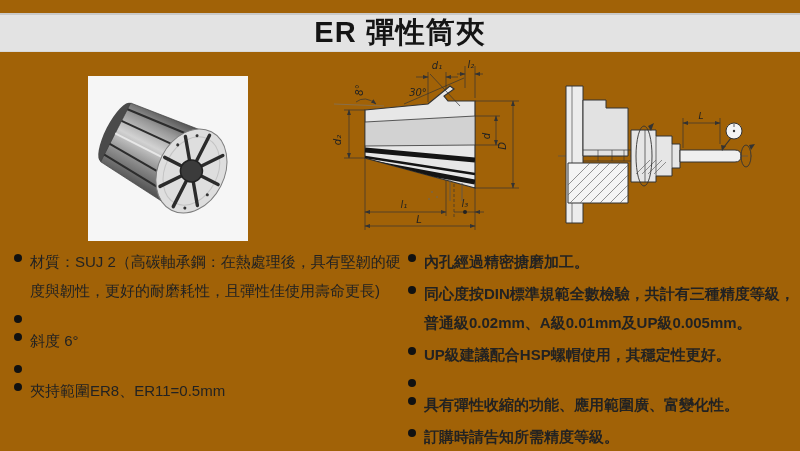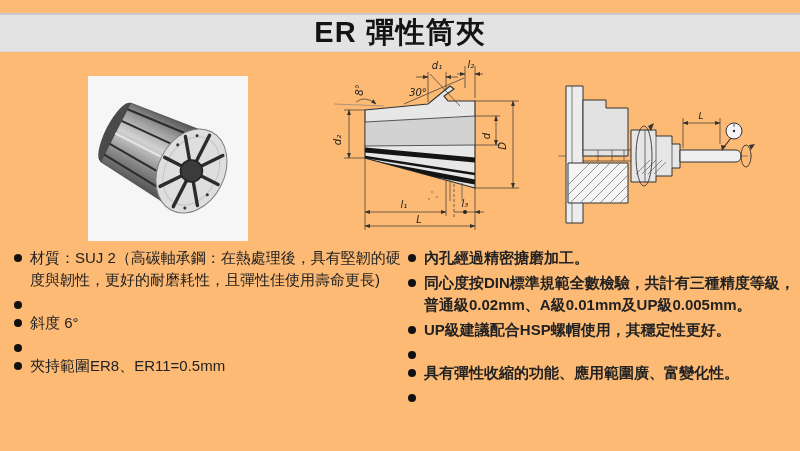--- a/index.html
+++ b/index.html
@@ -1,16 +1,16 @@
 <!DOCTYPE html>
 <html><head>
 <meta charset="utf-8">
 <style>
   html,body{margin:0;padding:0;background:#ffffff;}
-  #page{position:relative;width:800px;height:451px;background:#fdba74;overflow:hidden;
+  #page{position:relative;width:800px;height:451px;background:#a16207;overflow:hidden;
         font-family:"Liberation Sans", sans-serif;color:#1d1d1d;}
 
   
   .title-band{position:absolute;left:0;top:13px;width:800px;height:39px;
               background:#e3e3e3;border-top:2px solid #c9c9c9;border-bottom:1px solid #d8d8d8;
               display:flex;align-items:center;justify-content:center;box-sizing:border-box;}
   .title-band h1{margin:0;font-size:29px;font-weight:bold;color:#141414;letter-spacing:1px;}
 
   
   .fig{position:absolute;}
@@ -20,21 +20,21 @@
 
   svg text.dimlabel{font-family:"DejaVu Sans", sans-serif;font-style:italic;font-size:10px;fill:#222;}
   svg text.dimlabel-sm{font-family:"DejaVu Sans", sans-serif;font-style:italic;font-size:9px;fill:#222;}
 
   
   .spec-col{position:absolute;top:247px;width:388px;}
   #spec-left{left:14px;}
   #spec-right{left:408px;font-weight:bold;}
   .spec-item{display:flex;align-items:flex-start;margin-bottom:3px;}
   .bullet{flex:0 0 auto;width:8px;height:8px;border-radius:50%;background:#111;margin:7px 8px 0 0;}
-  .spec-text{font-size:15px;line-height:22px;color:#222;}
+  .spec-text{font-size:15px;line-height:29px;color:#222;}
 </style>
 </head>
 <body>
 
 <div id="page">
 
   <div class="title-band">
     <h1>ER 彈性筒夾</h1>
   </div>
 
@@ -267,16 +267,17 @@
     </div>
     <div class="spec-item">
       <span class="bullet"></span>
     </div>
     <div class="spec-item">
       <span class="bullet"></span>
       <span class="spec-text">具有彈性收縮的功能、應用範圍廣、富變化性。</span>
     </div>
     <div class="spec-item">
       <span class="bullet"></span>
+      <span class="spec-text">訂購時請告知所需精度等級。</span>
     </div>
   </div>
 
 </div>
 
 </body></html>

